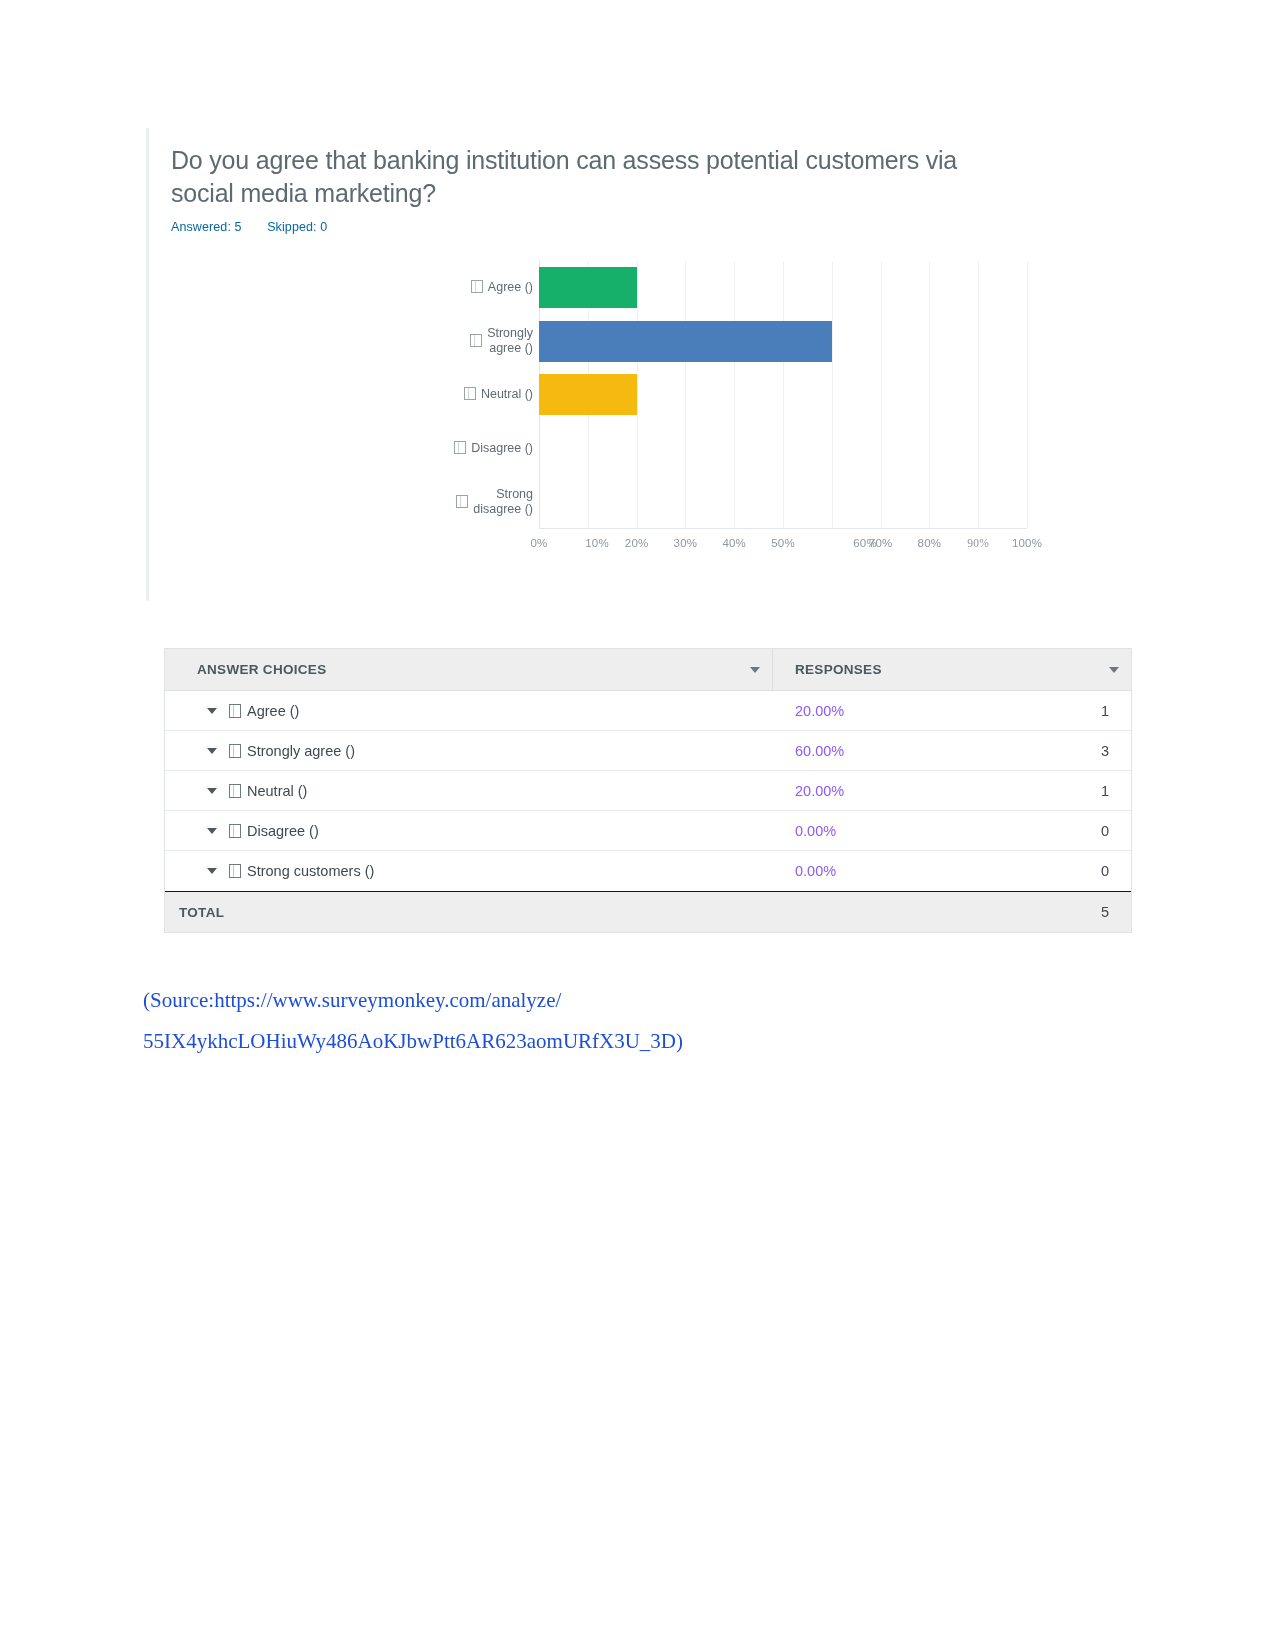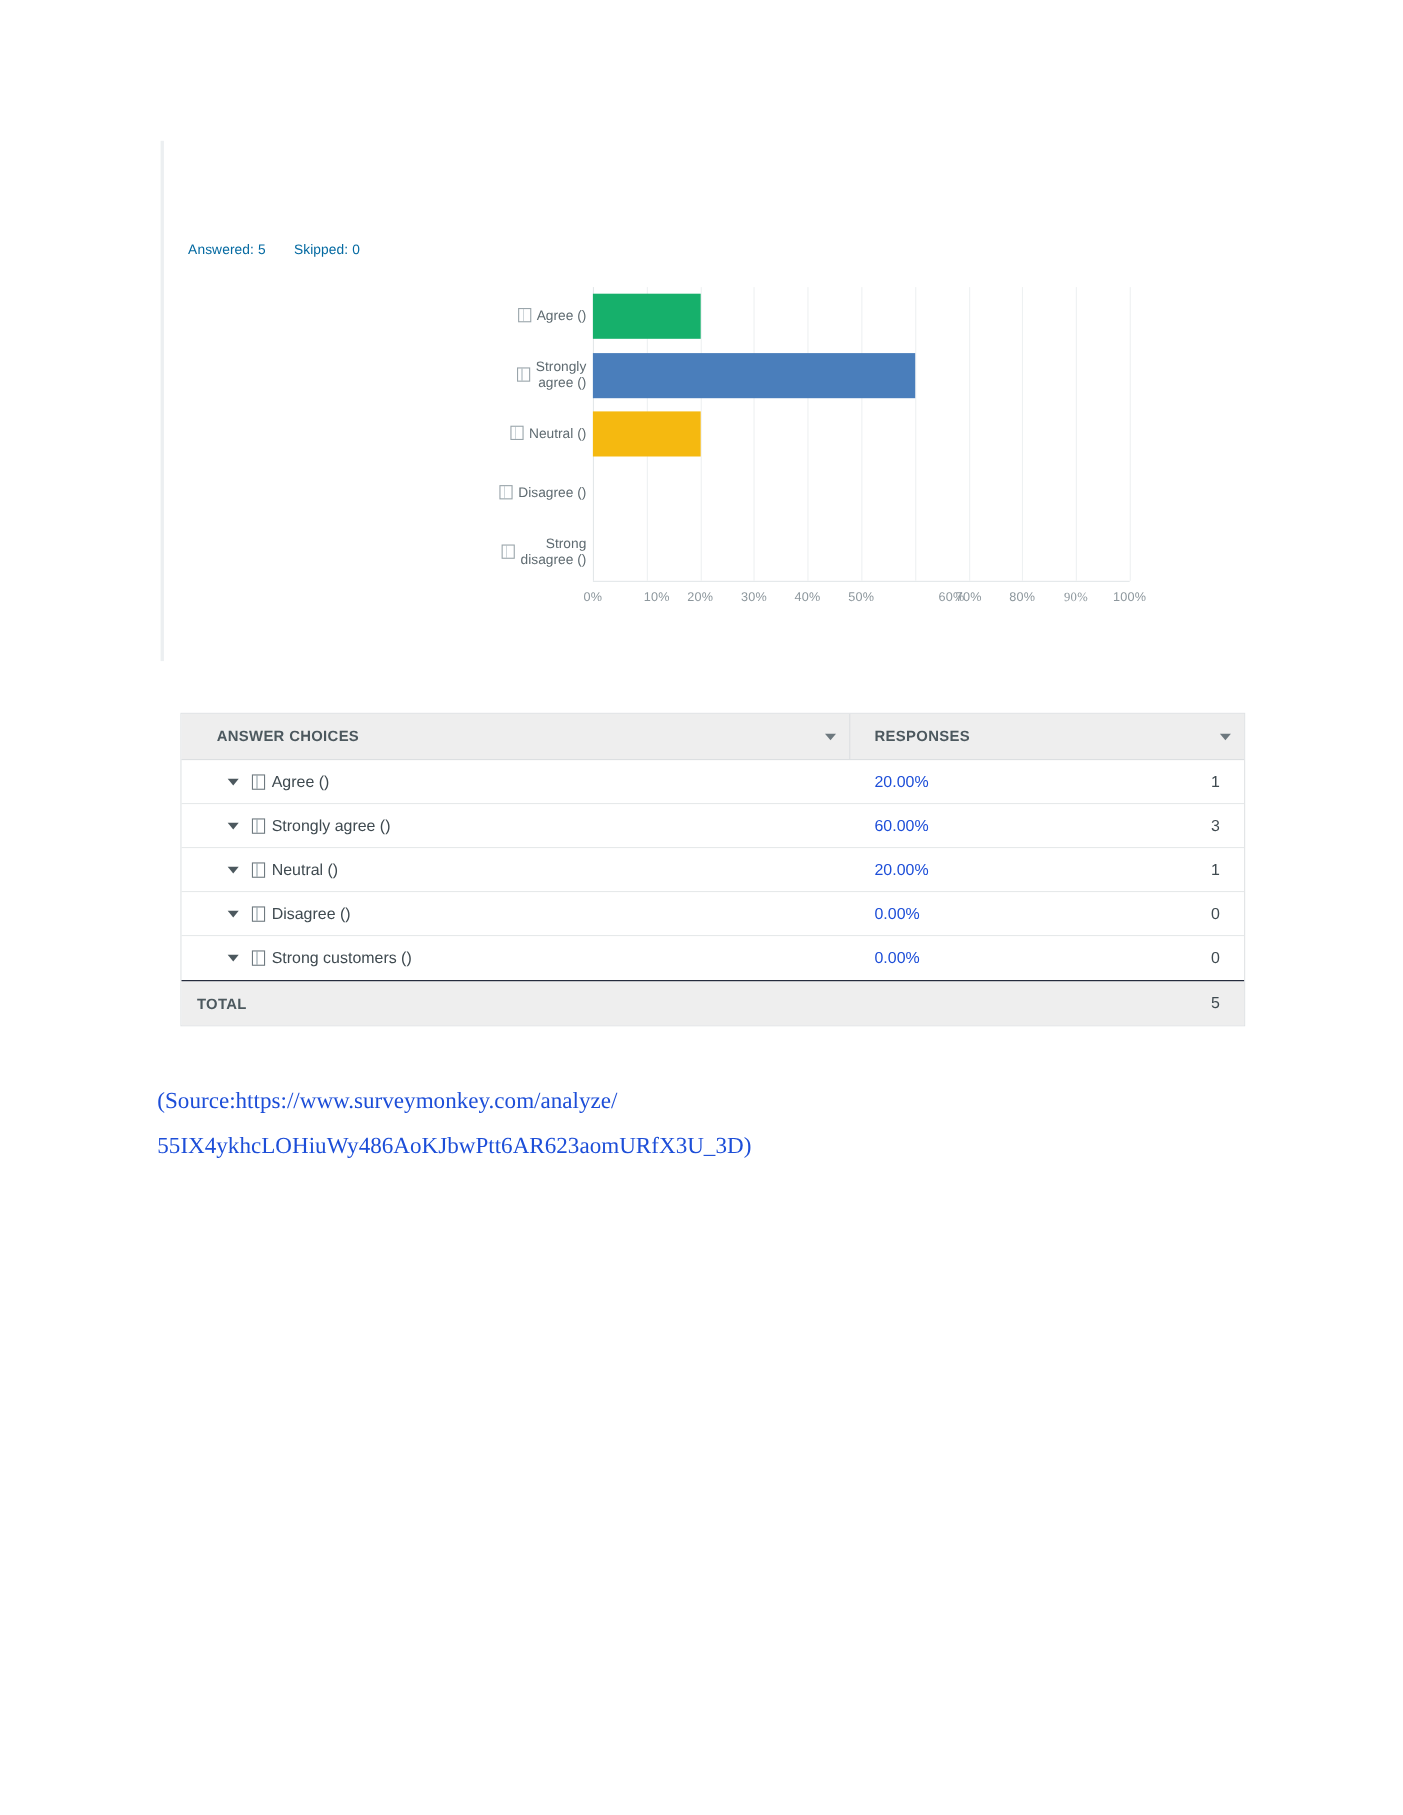--- a/index.html
+++ b/index.html
@@ -209,21 +209,21 @@
     background: linear-gradient(90deg,#ffffff 0 28%, #c4ccd0 28% 44%, #ffffff 44% 100%);
     margin-right: 6px;
     flex: none;
   }
   .row-label {
     font-size: 14.5px;
     color: #3f4a50;
   }
   .row-pct {
     font-size: 14.5px;
-    color: #1d4ed8;
+    color: #8b5cf6;
   }
   .row-count {
     position: absolute;
     right: 0;
     width: 120px;
     text-align: right;
     padding-right: 22px;
     box-sizing: border-box;
     font-size: 14.5px;
     color: #3f4a50;
@@ -247,20 +247,21 @@
     font-size: 21px;
     color: #1d4ed8;
     line-height: 41px;
   }
 </style>
 </head>
 <body>
 
 <div class="chart-card">
 
+  <div class="q-title">Do you agree that banking institution can assess potential customers via social media marketing?</div>
 
   <div class="meta-row">
     <span class="meta-item">Answered: 5</span>
     <span class="meta-item">Skipped: 0</span>
   </div>
 
   <div class="plot-wrap">
     <div class="plot-grid" id="plot-grid">
 
     <div class="gridline first" style="left: 0px;"></div>

